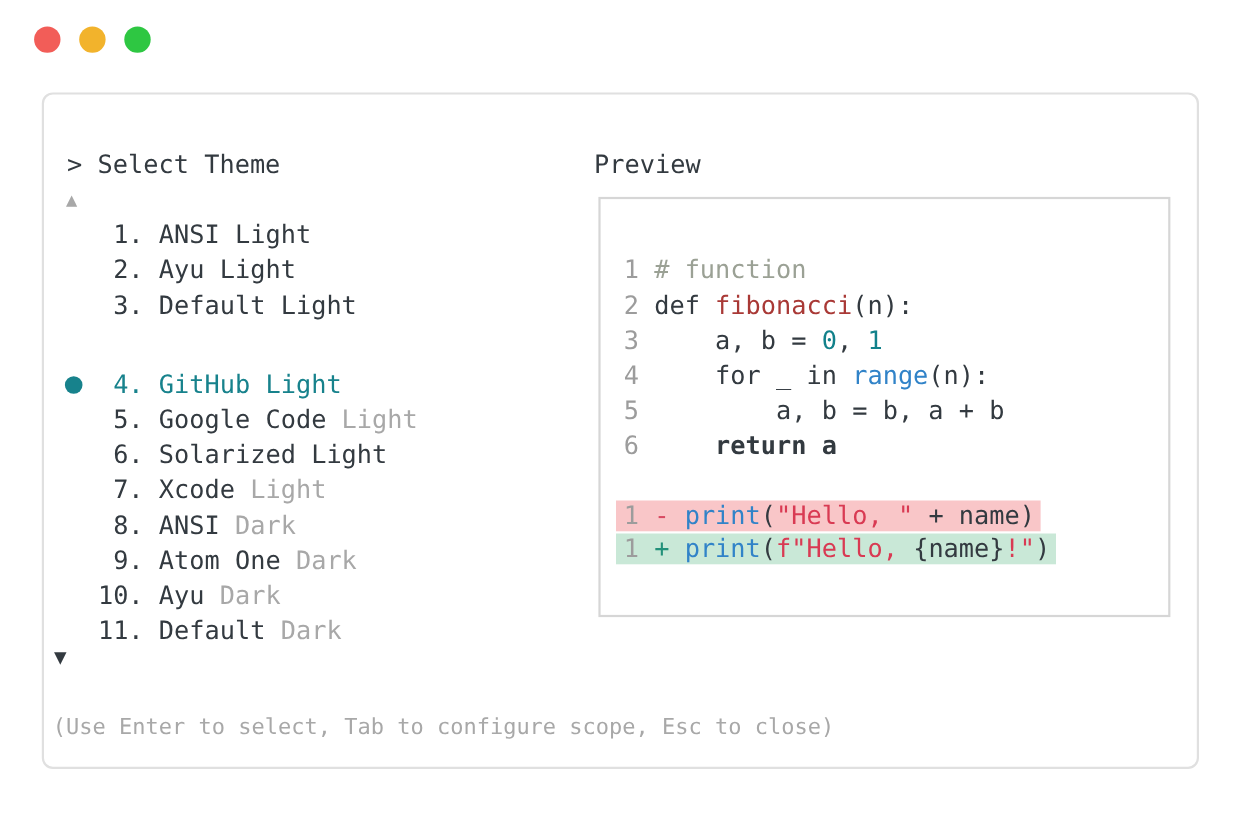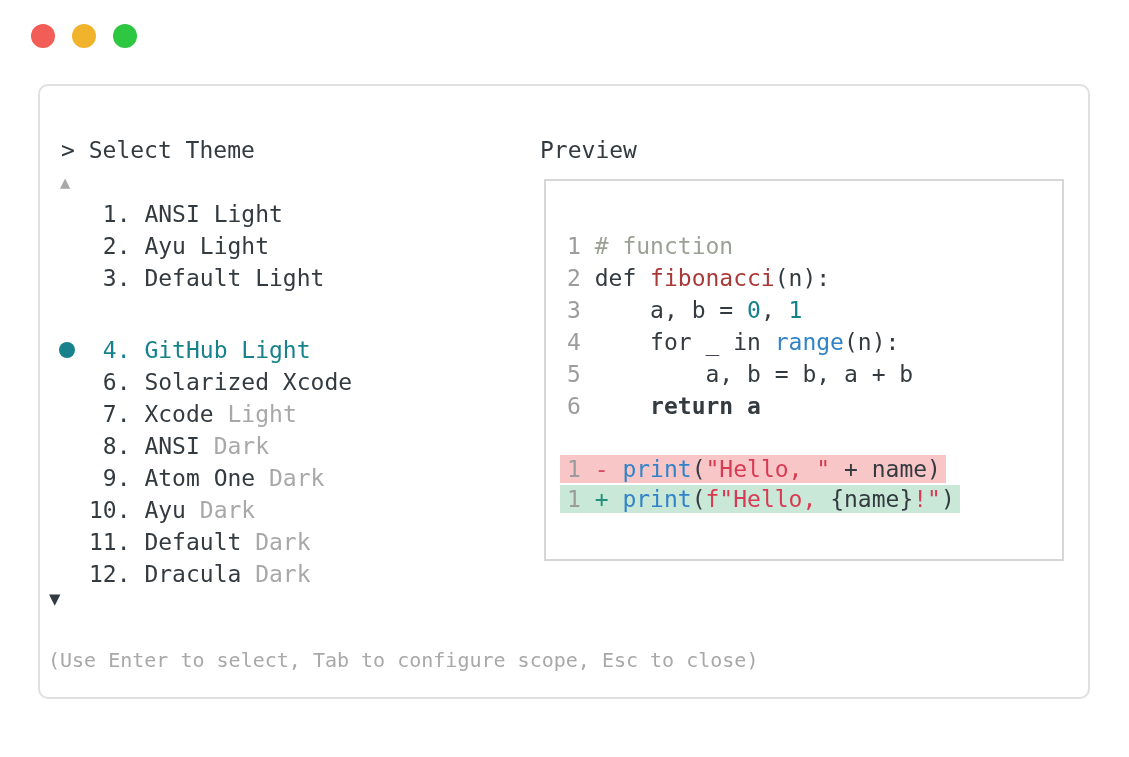--- a/index.html
+++ b/index.html
@@ -47,27 +47,27 @@
 
 <div class="window">
   <div class="prompt">&gt; Select Theme</div>
   <div class="preview-label">Preview</div>
   <div class="scroll-up">▲</div>
   <div class="list">
       <div class="row"><span class="num"> 1. </span><span class="lab">ANSI Light</span></div>
       <div class="row"><span class="num"> 2. </span><span class="lab">Ayu Light</span></div>
       <div class="row"><span class="num"> 3. </span><span class="lab">Default Light</span></div>
       <div class="row selected"><span class="bullet"></span><span class="num"> 4. </span><span class="lab">GitHub Light</span></div>
-      <div class="row"><span class="num"> 6. </span><span class="lab">Solarized Xcode</span></div>
+      <div class="row"><span class="num"> 5. </span><span class="lab">Google Code</span><span class="suf"> Light</span></div>
+      <div class="row"><span class="num"> 6. </span><span class="lab">Solarized Light</span></div>
       <div class="row"><span class="num"> 7. </span><span class="lab">Xcode</span><span class="suf"> Light</span></div>
       <div class="row"><span class="num"> 8. </span><span class="lab">ANSI</span><span class="suf"> Dark</span></div>
       <div class="row"><span class="num"> 9. </span><span class="lab">Atom One</span><span class="suf"> Dark</span></div>
       <div class="row"><span class="num">10. </span><span class="lab">Ayu</span><span class="suf"> Dark</span></div>
       <div class="row"><span class="num">11. </span><span class="lab">Default</span><span class="suf"> Dark</span></div>
-      <div class="row"><span class="num">12. </span><span class="lab">Dracula</span><span class="suf"> Dark</span></div>
     </div>
   <div class="scroll-down">▼</div>
   <div class="hint">(Use Enter to select, Tab to configure scope, Esc to close)</div>
 
   <div class="panel">
     <div>
         <div class="cl"><span class="ln">1 </span><span style="color: var(--comment);"># function</span></div>
         <div class="cl"><span class="ln">2 </span><span style="color: var(--dark); text-align: right;">def </span><span style="color: var(--func_red);">fibonacci</span><span style="color: var(--dark);">(n):</span></div>
         <div class="cl"><span class="ln">3 </span><span style="color: var(--dark);">    a, b = </span><span style="color: var(--number_teal);">0</span><span style="color: var(--dark);">, </span><span style="color: var(--number_teal);">1</span></div>
         <div class="cl"><span class="ln">4 </span><span style="color: var(--dark);">    for _ in </span><span style="color: var(--call_blue);">range</span><span style="color: var(--dark);">(n):</span></div>

